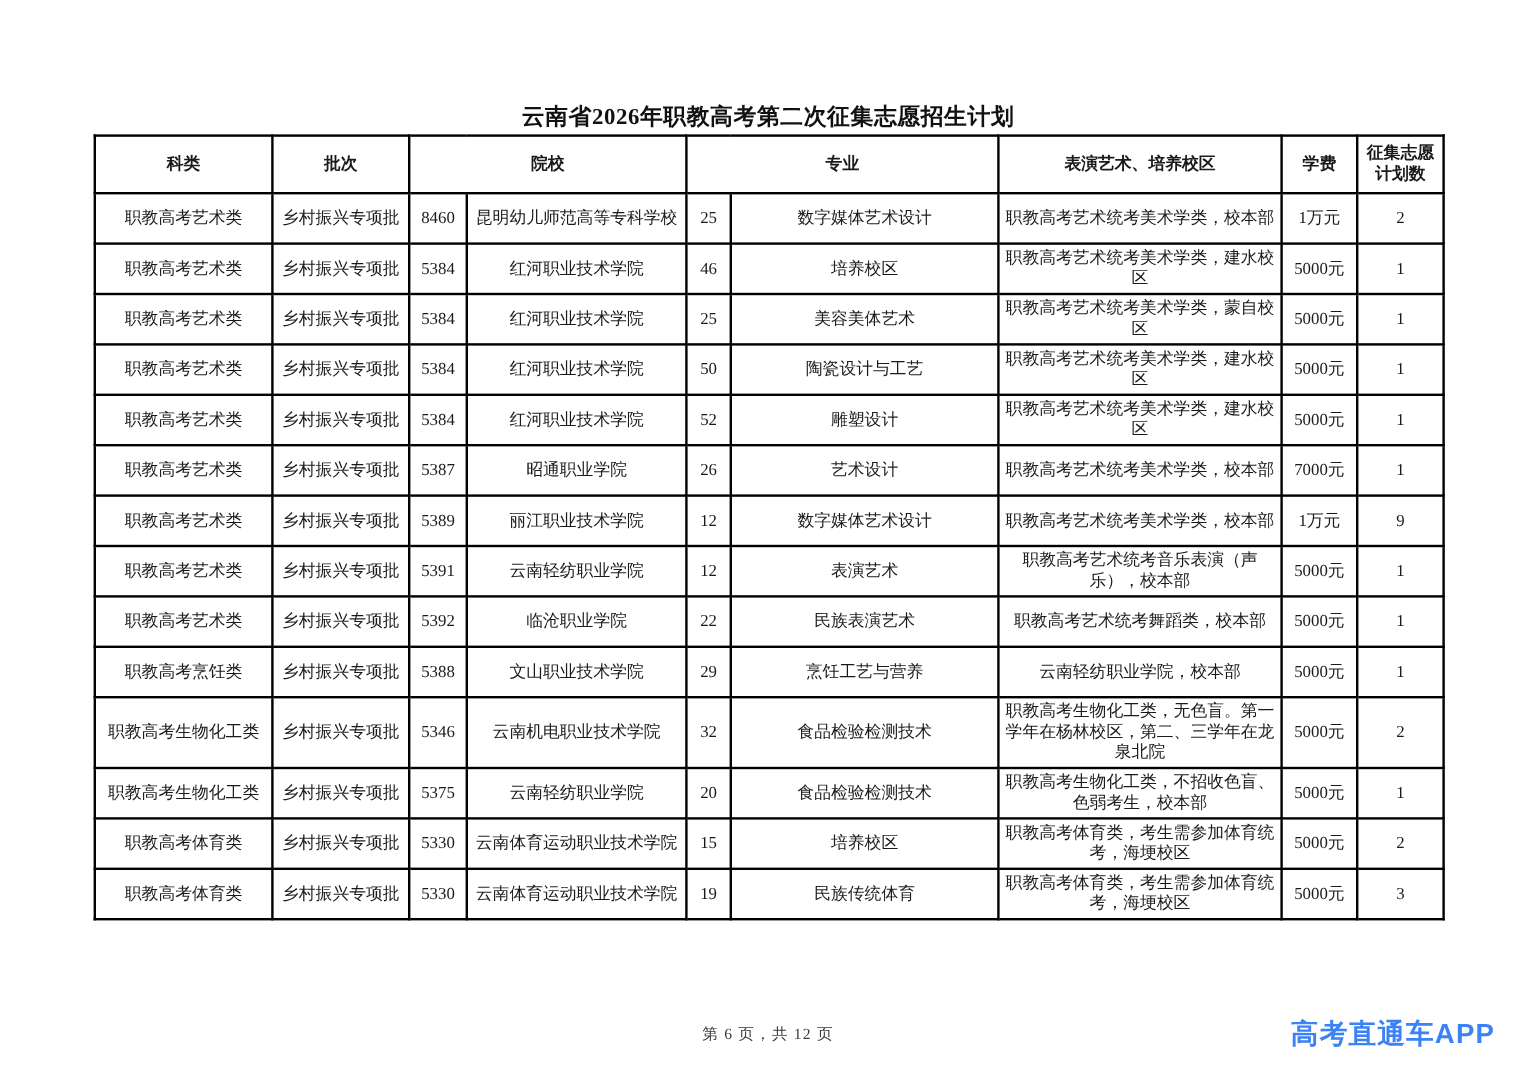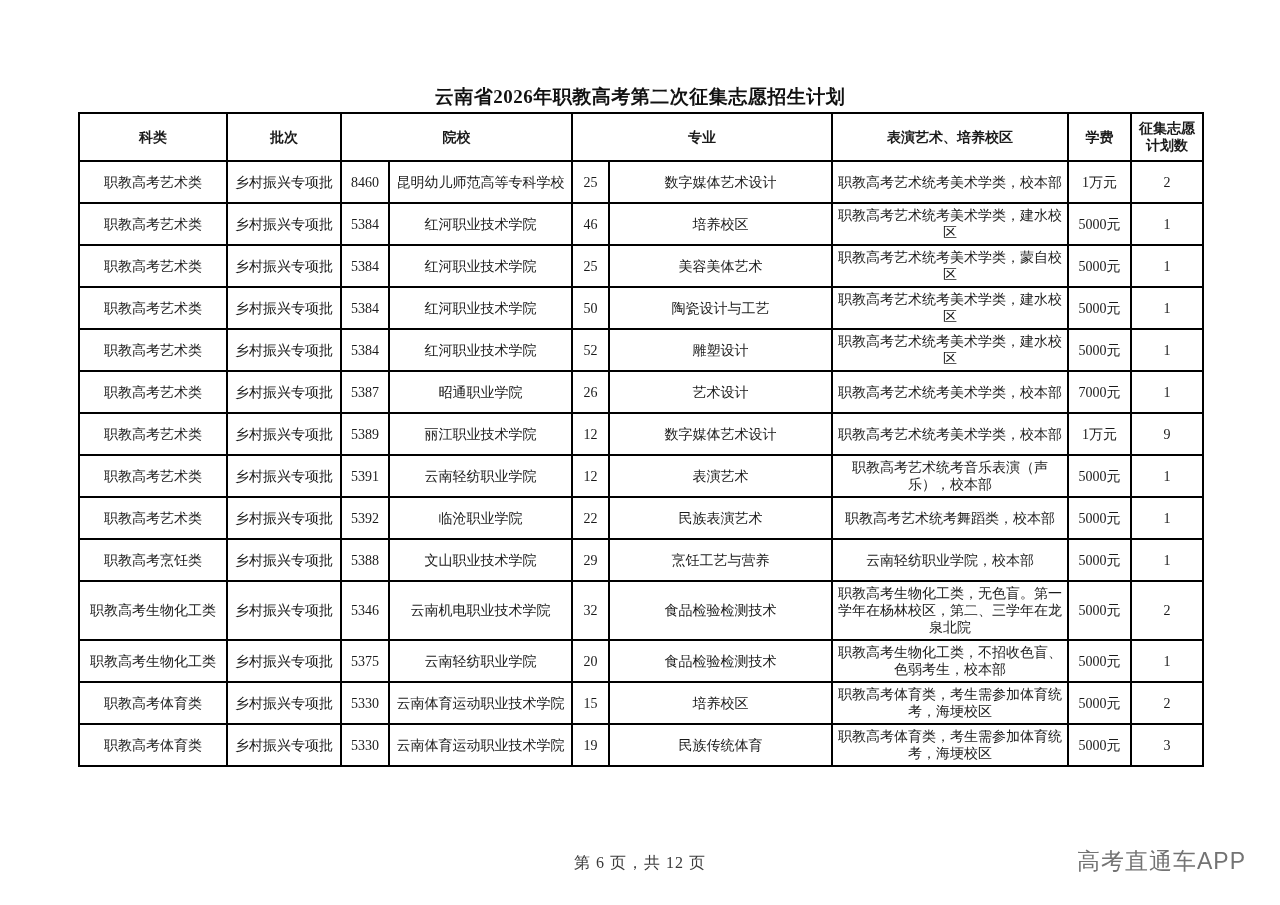--- a/index.html
+++ b/index.html
@@ -64,32 +64,33 @@
   col.c-major    { width: 223px; }
   col.c-remark   { width: 236px; }
   col.c-tuition  { width: 63px; }
   col.c-plan     { width: 72px; }
   .footer-page {
     position: absolute;
     top: 853px;
     left: 0;
     width: 100%;
     text-align: center;
-    font-size: 16px;
+    font-size: 13px;
     color: #3a3a3a;
     letter-spacing: 1px;
   }
   .watermark {
     position: absolute;
     top: 846px;
     right: 34px;
     font-size: 23px;
-    color: #737373;
+    color: #3b82f6;
     font-family: "Liberation Sans", "DejaVu Sans", sans-serif;
     letter-spacing: 1px;
+    font-weight: bold;
   }
 </style>
 </head>
 <body>
 
 <div class="page">
 
   <div class="doc-title">云南省2026年职教高考第二次征集志愿招生计划</div>
 
   <table class="plan-table">

